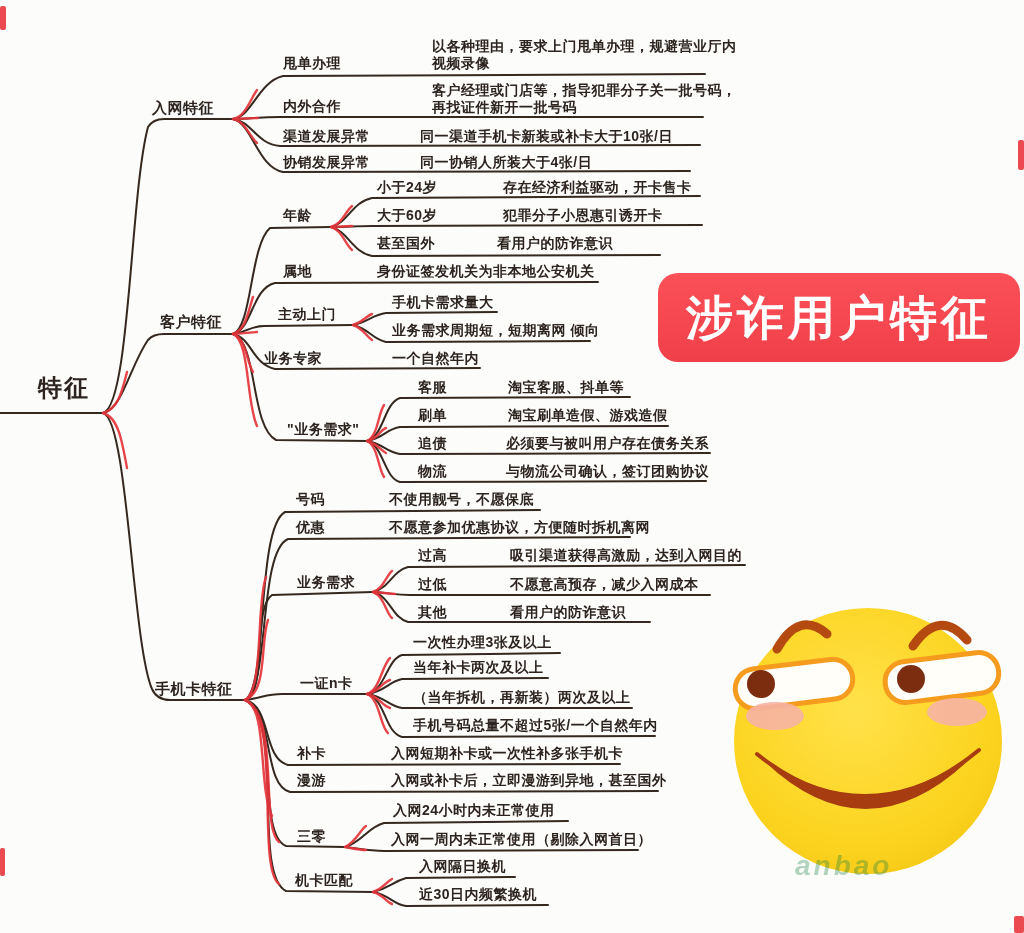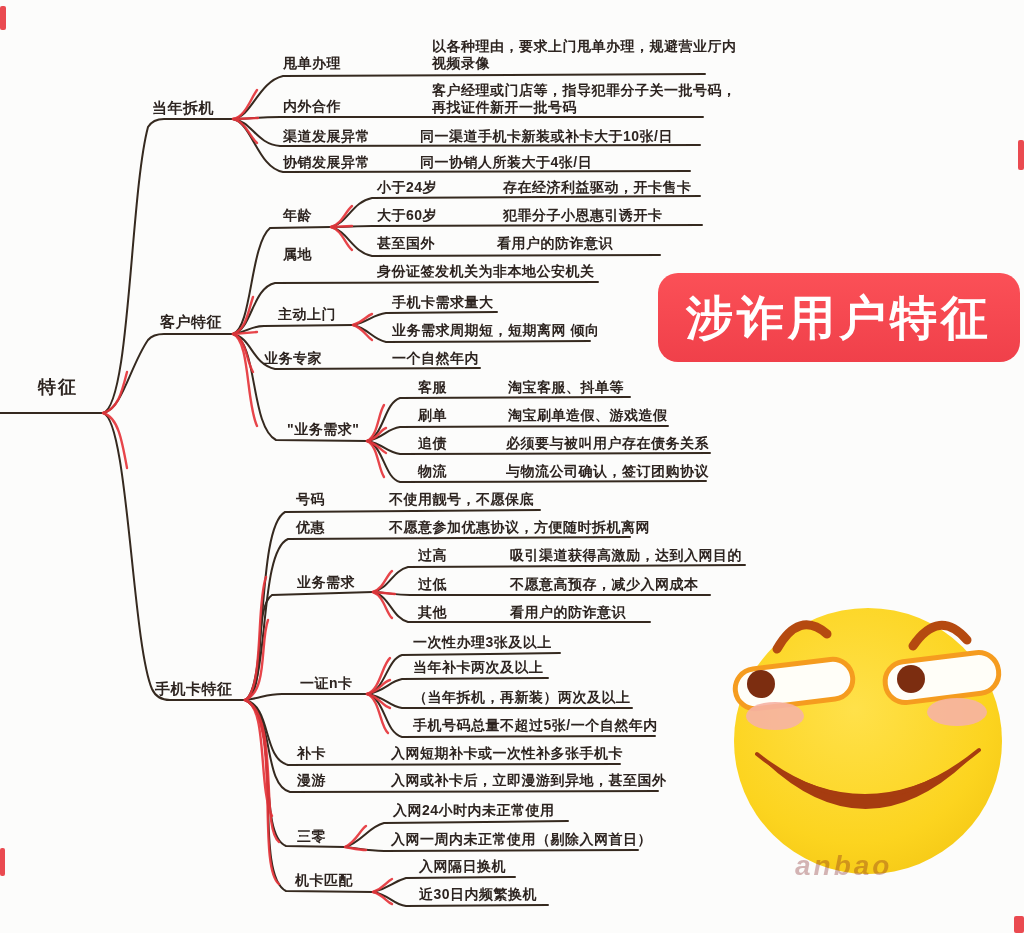--- a/index.html
+++ b/index.html
@@ -10,31 +10,31 @@
   }
   #map-lines{position:absolute;left:0;top:0;z-index:1;}
   .lbl,.det,.main,.root{
     position:absolute;z-index:3;color:#2d2420;white-space:nowrap;
     font-size:14px;line-height:17px;font-weight:700;
     letter-spacing:0.5px;
   }
   .det{font-weight:700;}
   .wrap2{white-space:normal;width:312px;margin-left:35px;}
   .main{font-size:15px;}
-  .root{font-size:18px;letter-spacing:2px;}
+  .root{font-size:24px;letter-spacing:2px;}
   .banner{
     position:absolute;left:658px;top:273px;width:362px;height:89px;z-index:4;
     background:linear-gradient(180deg,#fb5057 0%,#f0404a 100%);
     border-radius:20px;color:#ffffff;font-size:47px;font-weight:700;
     text-align:center;line-height:89px;letter-spacing:4px;
   }
   .watermark{
     position:absolute;left:795px;top:850px;z-index:5;
     font-size:28px;font-weight:700;font-style:italic;
-    color:#7f1d1d;opacity:0.32;letter-spacing:3px;
+    color:#15803d;opacity:0.32;letter-spacing:3px;
   }
   .edge-mark{position:absolute;background:#e8363d;z-index:6;border-radius:2px;opacity:0.9;}
   .smiley{position:absolute;left:715px;top:594px;z-index:2;}
 </style>
 </head>
 <body>
 
 <svg id="map-lines" width="1024" height="933" viewBox="0 0 1024 933">
   <g fill="none" stroke="#35291f" stroke-width="2" stroke-linecap="round">
 
@@ -117,41 +117,41 @@
     <path d="M 367,694 C 380,697 382,706 390,708"></path>
     <path d="M 367,694 C 380,699 380,727 388,733"></path>
     <path d="M 345,847 C 356,842 360,830 366,826"></path>
     <path d="M 345,847 C 356,849 360,850 366,850"></path>
     <path d="M 373,892 C 384,888 386,882 392,879"></path>
     <path d="M 373,892 C 384,895 386,902 392,904"></path>
   </g>
 </svg>
 
 <div class="root" style="left:38px;top:379px">特征</div>
-<div class="main" style="left:152px;top:99px">当年拆机</div>
+<div class="main" style="left:152px;top:99px">入网特征</div>
 <div class="main" style="left:160px;top:313px">客户特征</div>
 <div class="main" style="left:155px;top:680px">手机卡特征</div>
 
 <div class="lbl" style="left:283px;top:55px">甩单办理</div>
 <div class="det wrap2" style="left:397px;top:38px">以各种理由，要求上门甩单办理，规避营业厅内视频录像</div>
 <div class="lbl" style="left:283px;top:98px">内外合作</div>
 <div class="det wrap2" style="left:397px;top:82px">客户经理或门店等，指导犯罪分子关一批号码，再找证件新开一批号码</div>
 <div class="lbl" style="left:283px;top:128px">渠道发展异常</div>
 <div class="det" style="left:420px;top:128px">同一渠道手机卡新装或补卡大于10张/日</div>
 <div class="lbl" style="left:283px;top:154px">协销发展异常</div>
 <div class="det" style="left:420px;top:154px">同一协销人所装大于4张/日</div>
 
 <div class="lbl" style="left:283px;top:207px">年龄</div>
 <div class="lbl" style="left:377px;top:179px">小于24岁</div>
 <div class="det" style="left:503px;top:179px">存在经济利益驱动，开卡售卡</div>
 <div class="lbl" style="left:377px;top:207px">大于60岁</div>
 <div class="det" style="left:503px;top:207px">犯罪分子小恩惠引诱开卡</div>
 <div class="lbl" style="left:377px;top:235px">甚至国外</div>
 <div class="det" style="left:497px;top:235px">看用户的防诈意识</div>
-<div class="lbl" style="left:283px;top:246px">属地</div>
+<div class="lbl" style="left:283px;top:263px">属地</div>
 <div class="det" style="left:377px;top:263px">身份证签发机关为非本地公安机关</div>
 <div class="lbl" style="left:278px;top:306px">主动上门</div>
 <div class="det" style="left:392px;top:294px">手机卡需求量大</div>
 <div class="det" style="left:392px;top:322px">业务需求周期短，短期离网 倾向</div>
 <div class="lbl" style="left:264px;top:350px">业务专家</div>
 <div class="det" style="left:392px;top:350px">一个自然年内</div>
 <div class="lbl" style="left:287px;top:421px">"业务需求"</div>
 <div class="lbl" style="left:418px;top:379px">客服</div>
 <div class="det" style="left:508px;top:379px">淘宝客服、抖单等</div>
 <div class="lbl" style="left:418px;top:407px">刷单</div>

